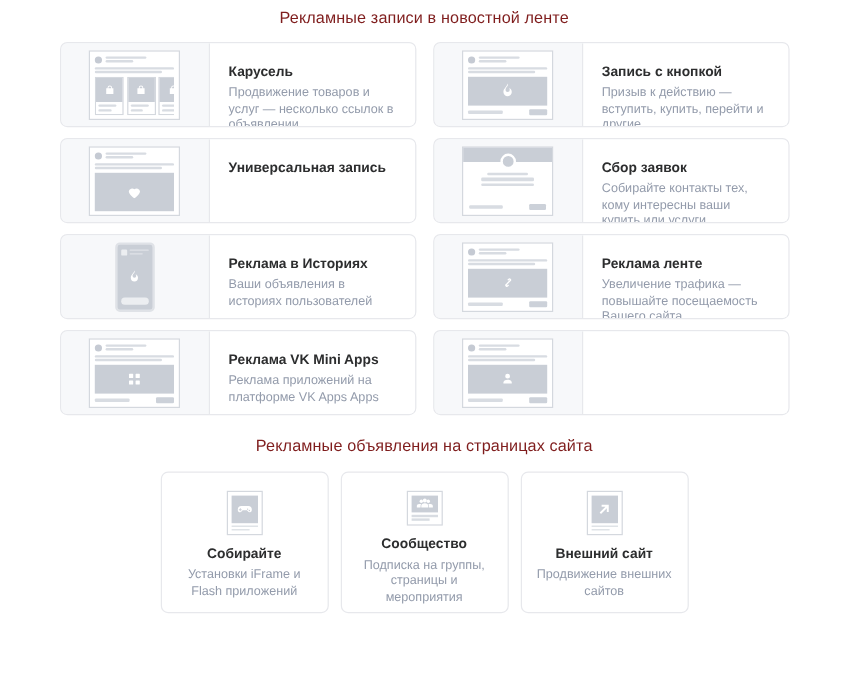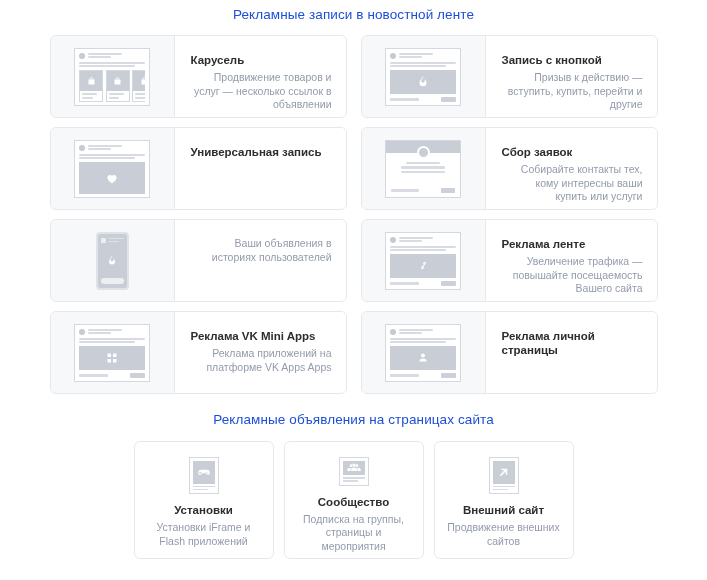--- a/index.html
+++ b/index.html
@@ -7,42 +7,42 @@
     width: 707px; height: 580px;
     background: #ffffff;
     font-family: "Liberation Sans", "DejaVu Sans", sans-serif;
     overflow: hidden;
   }
   .page { width: 707px; height: 580px; position: relative; }
 
   .section-title {
     text-align: center;
     font-size: 13.5px;
-    color: #1d4ed8;
+    color: #7f1d1d;
     letter-spacing: 0.1px;
   }
   #section-feed-title { padding-top: 7px; padding-bottom: 13px; }
   #section-site-title { padding-top: 18px; padding-bottom: 14px; }
 
   
   .feed-grid {
     display: grid;
     grid-template-columns: 297px 297px;
     column-gap: 14px;
     row-gap: 9px;
     justify-content: center;
     padding: 0 48px;
   }
   .fmt-card {
     display: flex;
     align-items: stretch;
     background: #f7f8fa;
     border: 1px solid #e7e8ec;
     border-radius: 6px;
-    height: 83px;
+    height: 71px;
     overflow: hidden;
     cursor: pointer;
   }
   .fmt-thumb-wrap {
     width: 123px;
     flex: 0 0 123px;
     display: flex;
     align-items: center;
     justify-content: center;
     background: #f7f8fa;
@@ -57,21 +57,20 @@
     font-size: 11.5px;
     font-weight: bold;
     color: #2c2d2e;
     line-height: 14px;
     margin-bottom: 4px;
   }
   .fmt-desc {
     font-size: 10.5px;
     color: #939bab;
     line-height: 13.5px;
-    text-align: right;
   }
 
   
   .post-mock {
     width: 76px; height: 58px;
     background: #ffffff;
     border: 1px solid #d4d8de;
     padding: 4px 4px 3px 4px;
     display: flex;
     flex-direction: column;
@@ -345,20 +344,21 @@
           </div>
           <div class="ph-body">
             <svg width="12" height="13" viewBox="0 0 24 24">
                 <path class="icon-white" d="M12 2c2 4-3 5-3 9a3 3 0 0 0 6 0c0-1 0-2-1-3 2 1 4 3 4 6a6 6 0 0 1-12 0c0-5 5-7 6-12z"></path>
               </svg>
           </div>
           <div class="ph-btn"></div>
         </div>
       </div>
       <div class="fmt-text">
+        <div class="fmt-title">Реклама в Историях</div>
         <div class="fmt-desc">Ваши объявления в историях пользователей</div>
       </div>
     </div>
 
     <div class="fmt-card">
       <div class="fmt-thumb-wrap">
         <div class="post-mock">
           <div class="pm-head">
             <div class="pm-avatar"></div>
             <div class="pm-headlines">
@@ -442,21 +442,20 @@
                 <path class="icon-white" d="M12 12a4 4 0 1 0 0-8 4 4 0 0 0 0 8zm0 2c-4 0-7 2-7 4.5V20h14v-1.5c0-2.5-3-4.5-7-4.5z"></path>
               </svg>
           </div>
           <div class="pm-foot">
             <div class="pm-line"></div>
             <div class="pm-btn"></div>
           </div>
         </div>
       </div>
       <div class="fmt-text">
-        <div class="fmt-title">Реклама личной страницы</div>
       </div>
     </div>
 
   </div>
 
   <div class="section-title" id="section-site-title">Рекламные объявления на страницах сайта</div>
 
   <div class="site-grid">
 
     <div class="site-card">
@@ -464,21 +463,21 @@
         <div class="st-img">
           <svg width="14" height="14" viewBox="0 0 24 24">
               <path class="icon-white" d="M7 8h10a5 5 0 0 1 5 5v1a3 3 0 0 1-5.6 1.5L15 14H9l-1.4 1.5A3 3 0 0 1 2 14v-1a5 5 0 0 1 5-5zm-1 3H5v1.5H3.5V14H5v1.5h1V14h1.5v-1.5H6V11zm10 .5a1 1 0 1 0 0 2 1 1 0 0 0 0-2zm2.5 2a1 1 0 1 0 0 2 1 1 0 0 0 0-2z"></path>
             </svg>
         </div>
         <div class="st-lines">
             <div class="st-line" style="width:100%"></div>
             <div class="st-line" style="width:70%"></div>
           </div>
       </div>
-      <div class="site-title">Установки</div>
+      <div class="site-title">Собирайте</div>
       <div class="site-desc">Установки iFrame и Flash приложений</div>
     </div>
 
     <div class="site-card">
       <div class="site-thumb">
         <div class="st-img">
           <svg width="14" height="14" viewBox="0 0 24 24">
               <g class="icon-white">
                 <circle cx="7" cy="8" r="2.4"></circle>
                 <circle cx="17" cy="8" r="2.4"></circle>

